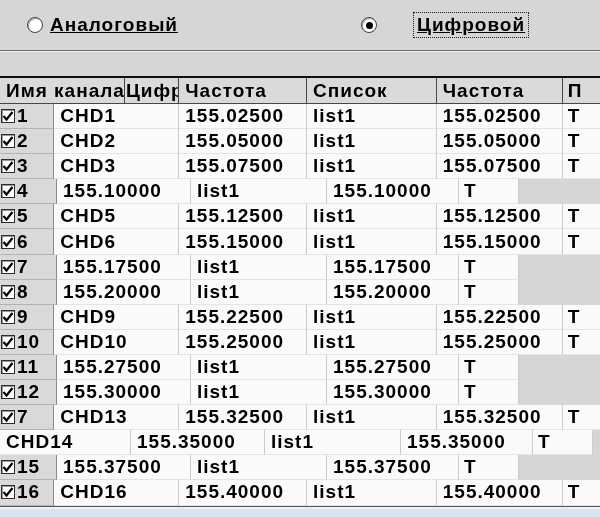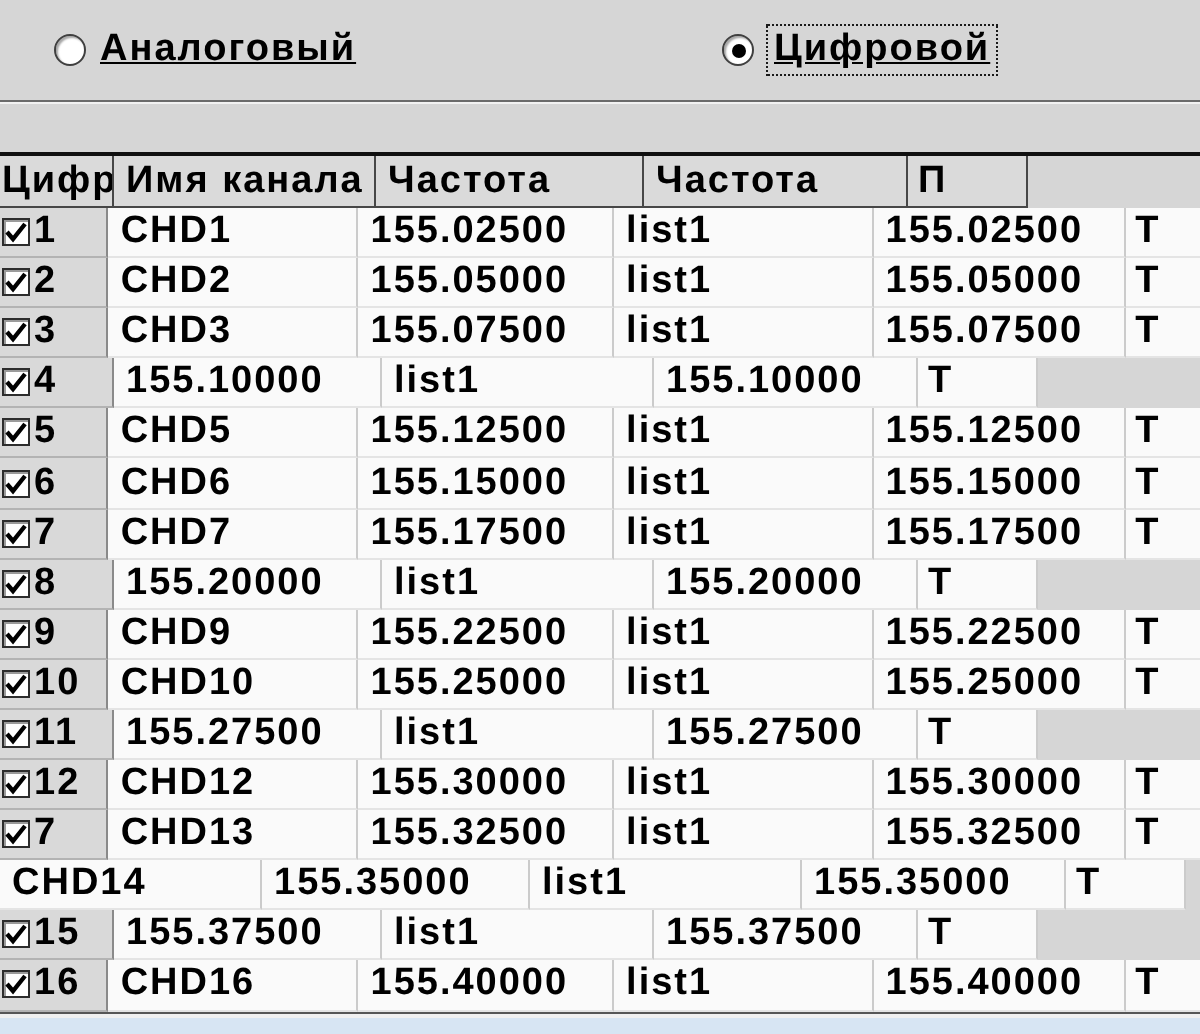--- a/index.html
+++ b/index.html
@@ -18,21 +18,21 @@
   .radio-item .label{font-size:19px; line-height:22px; white-space:nowrap;}
   .radio{
     width:16px; height:16px; border-radius:50%; background:#fff;
     border:1px solid #3f3f3f; box-shadow:inset 1px 1px 1px rgba(0,0,0,.35);
     margin-right:7px; position:relative; flex:0 0 auto;
   }
   .radio.on::after{
     content:""; position:absolute; left:50%; top:50%; width:7px; height:7px;
     margin:-3.5px 0 0 -3.5px; border-radius:50%; background:#000;
   }
-  .label.focused{outline:1px dotted #1a1a1a; padding:1px 3px;}
+  .label.focused{outline:1px dotted #1a1a1a; padding:1px 3px;margin-left:30px;}
   #radio-analog{left:27px;}
   #radio-digital{left:361px;}
   
   .hline-dark{position:absolute; left:0; width:600px; height:1px; background:#6b6b6b;}
   .hline-light{position:absolute; left:0; width:600px; height:1px; background:#f2f2f2;}
   
   #table{
     position:absolute; left:0; top:76px; width:620px;
     border-top:2px solid #101010; border-bottom:1px solid #565656;
   }
@@ -80,23 +80,24 @@
 <div class="radio-item" id="radio-digital">
   <span class="radio on"></span>
   <span class="label focused">Цифровой</span>
 </div>
 
 <div class="hline-dark" style="top:50px"></div>
 <div class="hline-light" style="top:51px"></div>
 
 <div id="table">
   <div class="row header">
+    <div class="cell c1">Имя канала</div>
     <div class="cell c0">Цифр</div>
-    <div class="cell c1">Имя канала</div>
     <div class="cell c2">Частота</div>
+    <div class="cell c3">Список</div>
     <div class="cell c4">Частота</div>
     <div class="cell c5">П</div>
   </div>
   <div id="rows">
   <div class="row data">
     <div class="cell c0">
       <span class="checkbox checked">
         <svg viewBox="0 0 12 12">
               <path d="M1.5 6 L4.5 9.5 L10.5 2" stroke="#000" stroke-width="2.2" fill="none"></path>
             </svg>
@@ -191,21 +192,20 @@
 
   <div class="row data">
     <div class="cell c0">
       <span class="checkbox checked">
         <svg viewBox="0 0 12 12">
               <path d="M1.5 6 L4.5 9.5 L10.5 2" stroke="#000" stroke-width="2.2" fill="none"></path>
             </svg>
       </span>
       <span class="rownum">7</span>
     </div>
-    <div class="cell c1">CHD7</div>
     <div class="cell c2">155.17500</div>
     <div class="cell c3">list1</div>
     <div class="cell c4">155.17500</div>
     <div class="cell c5">Т</div>
   </div>
 
   <div class="row data">
     <div class="cell c0">
       <span class="checkbox checked">
         <svg viewBox="0 0 12 12">
@@ -269,21 +269,20 @@
 
   <div class="row data">
     <div class="cell c0">
       <span class="checkbox checked">
         <svg viewBox="0 0 12 12">
               <path d="M1.5 6 L4.5 9.5 L10.5 2" stroke="#000" stroke-width="2.2" fill="none"></path>
             </svg>
       </span>
       <span class="rownum">12</span>
     </div>
-    <div class="cell c1">CHD12</div>
     <div class="cell c2">155.30000</div>
     <div class="cell c3">list1</div>
     <div class="cell c4">155.30000</div>
     <div class="cell c5">Т</div>
   </div>
 
   <div class="row data">
     <div class="cell c0">
       <span class="checkbox checked">
         <svg viewBox="0 0 12 12">

